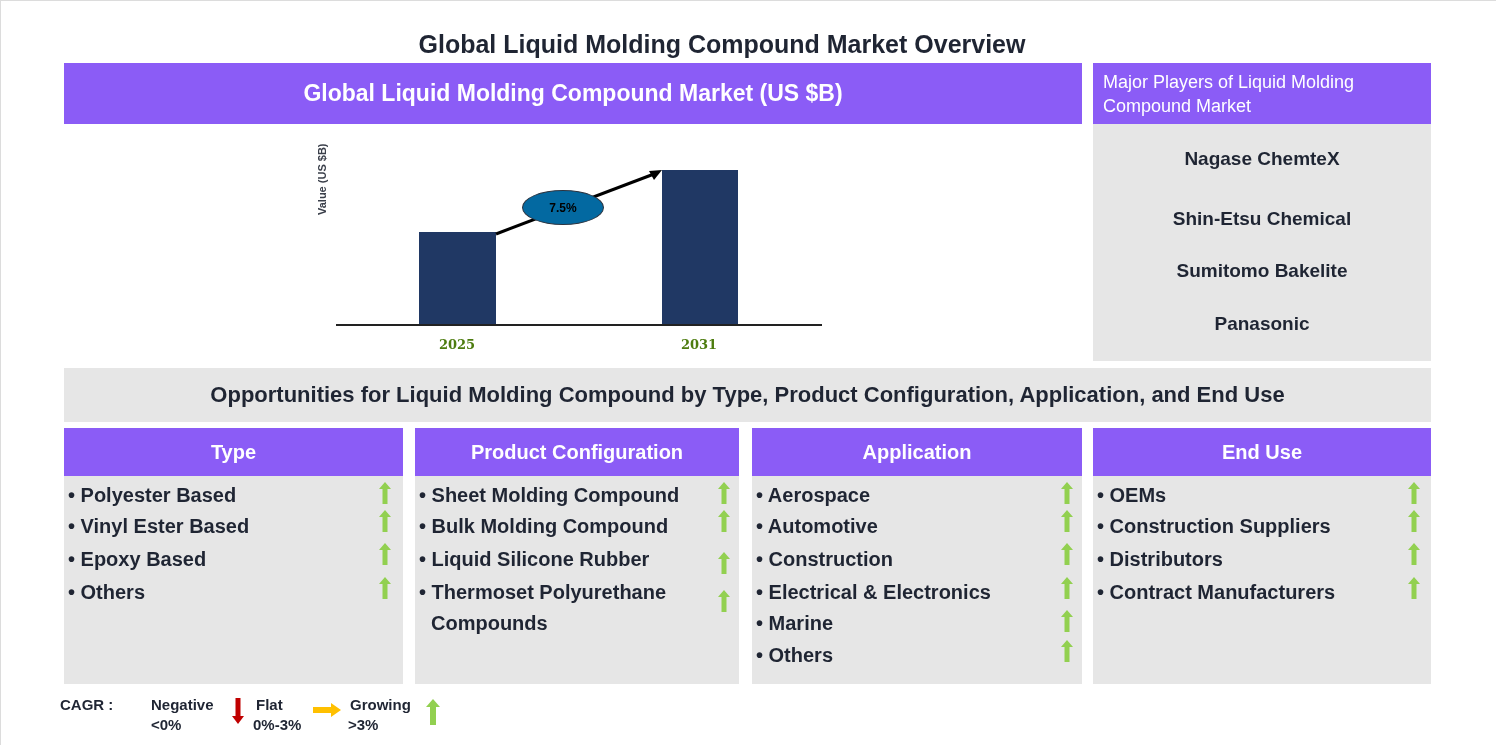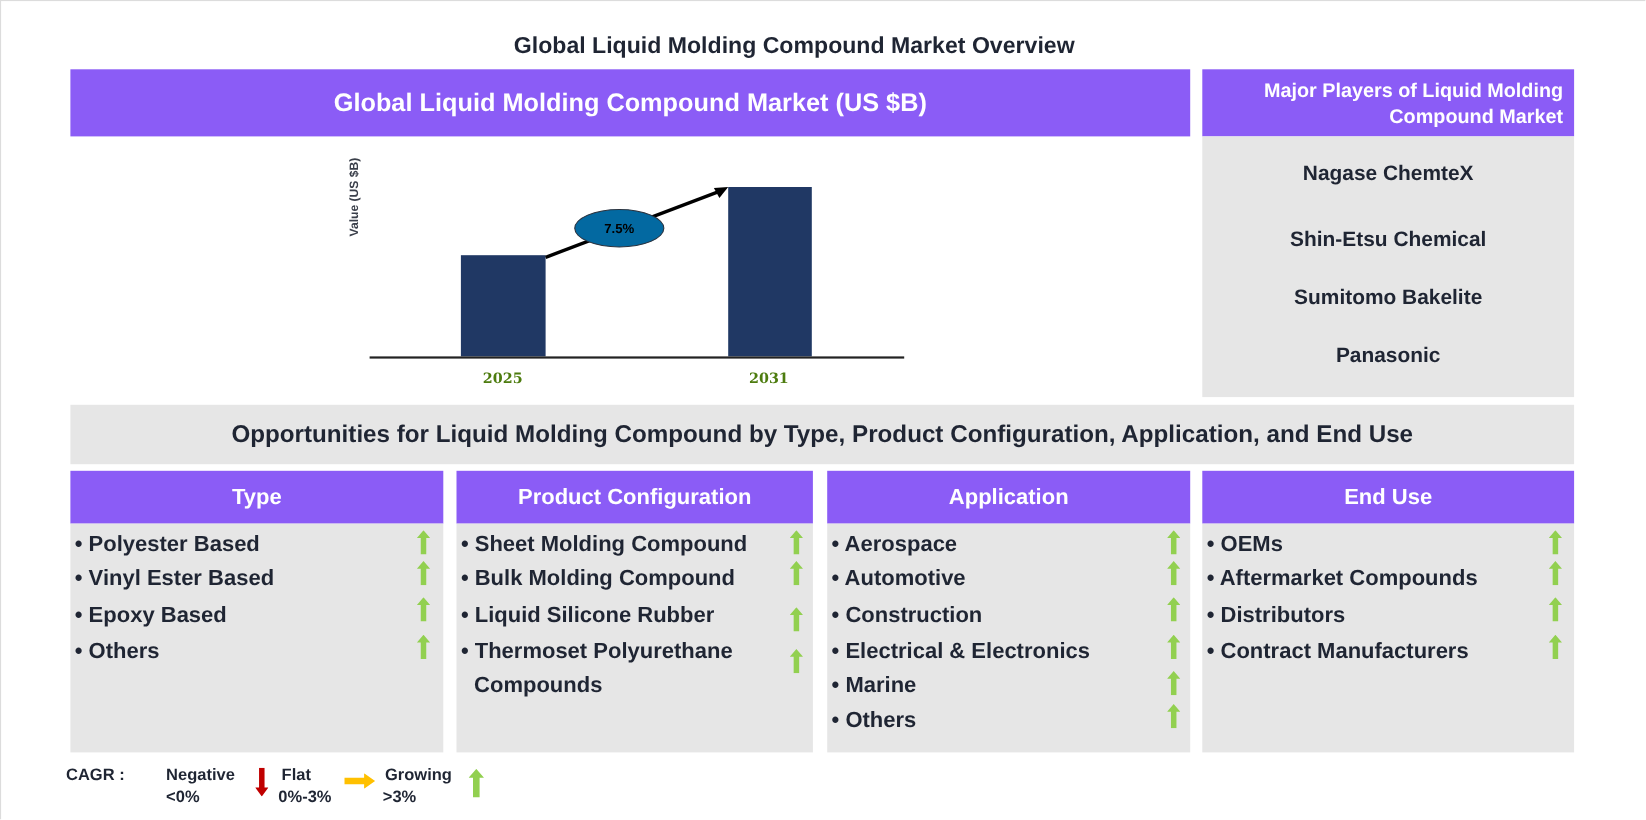--- a/index.html
+++ b/index.html
@@ -5,27 +5,27 @@
   * { box-sizing: border-box; margin: 0; padding: 0; }
   html, body { width: 1496px; height: 745px; background: #ffffff; overflow: hidden; }
   body { font-family: "Liberation Sans", sans-serif; color: #1f2533; position: relative; }
   .frame { position: absolute; left: 0; top: 0; width: 1496px; height: 745px;
            border-top: 1px solid #dcdcdc; border-left: 1px solid #dcdcdc; }
   .abs { position: absolute; }
   .navy { background: #8b5cf6; color: #ffffff; }
   .gray { background: #e6e6e6; }
 
   .page-title { left: 0; top: 30px; width: 1444px; text-align: center; font-weight: bold;
-                font-size: 21px; color: #1f2533; }
+                font-size: 25px; color: #1f2533; }
 
   .chart-header { left: 64px; top: 63px; width: 1018px; height: 61px; display: flex;
                   align-items: center; justify-content: center; font-weight: bold; font-size: 23px; }
   .players-header { left: 1093px; top: 63px; width: 338px; height: 61px; display: flex;
-                    align-items: center; justify-content: center; text-align: right;
-                    font-weight: bold; font-size: 18px; line-height: 24px; padding: 0 10px; }
+                    align-items: center; justify-content: center; text-align: left;
+                    font-weight: normal; font-size: 18px; line-height: 24px; padding: 0 10px; }
   .players-body { left: 1093px; top: 124px; width: 338px; height: 237px; }
   .player { position: absolute; left: 0; width: 338px; text-align: center; font-weight: bold;
             font-size: 19px; color: #1f2533; }
 
   .chart-area { left: 300px; top: 150px; width: 540px; height: 210px; }
   .y-label { position: absolute; left: 16px; top: 65px; transform: rotate(-90deg); transform-origin: left top;
              font-size: 11px; font-weight: bold; color: #3a3f4a; white-space: nowrap; }
   .baseline { position: absolute; left: 36px; top: 174px; width: 486px; height: 1.5px; background: #222; }
   .bar { position: absolute; background: #203864; }
   .x-tick { position: absolute; top: 187px; width: 80px; text-align: center;
@@ -154,21 +154,21 @@
     <svg class="up-arrow" style="left:309px; top:164px;" viewBox="0 0 12 22">
         <polygon points="6,0 12,7 8.5,7 8.5,22 3.5,22 3.5,7 0,7" fill="#92d050"></polygon>
       </svg>
   </div>
 </div>
 
 <div class="abs" style="left:1093px; top:428px; width:338px; height:256px;">
   <div class="navy seg-header">End Use</div>
   <div class="gray seg-body" style="left:0; top:48px; width:338px; height:208px;">
     <div class="seg-item" style="top:4px;">• OEMs</div>
-    <div class="seg-item" style="top:35px;">• Aftermarket Compounds</div>
+    <div class="seg-item" style="top:35px;">• Construction Suppliers</div>
     <div class="seg-item" style="top:68px;">• Distributors</div>
     <div class="seg-item" style="top:101px;">• Contract Manufacturers</div>
     <svg class="up-arrow" style="left:315px; top:6px;" viewBox="0 0 12 22">
         <polygon points="6,0 12,7 8.5,7 8.5,22 3.5,22 3.5,7 0,7" fill="#92d050"></polygon>
       </svg>
     <svg class="up-arrow" style="left:315px; top:34px;" viewBox="0 0 12 22">
         <polygon points="6,0 12,7 8.5,7 8.5,22 3.5,22 3.5,7 0,7" fill="#92d050"></polygon>
       </svg>
     <svg class="up-arrow" style="left:315px; top:67px;" viewBox="0 0 12 22">
         <polygon points="6,0 12,7 8.5,7 8.5,22 3.5,22 3.5,7 0,7" fill="#92d050"></polygon>

